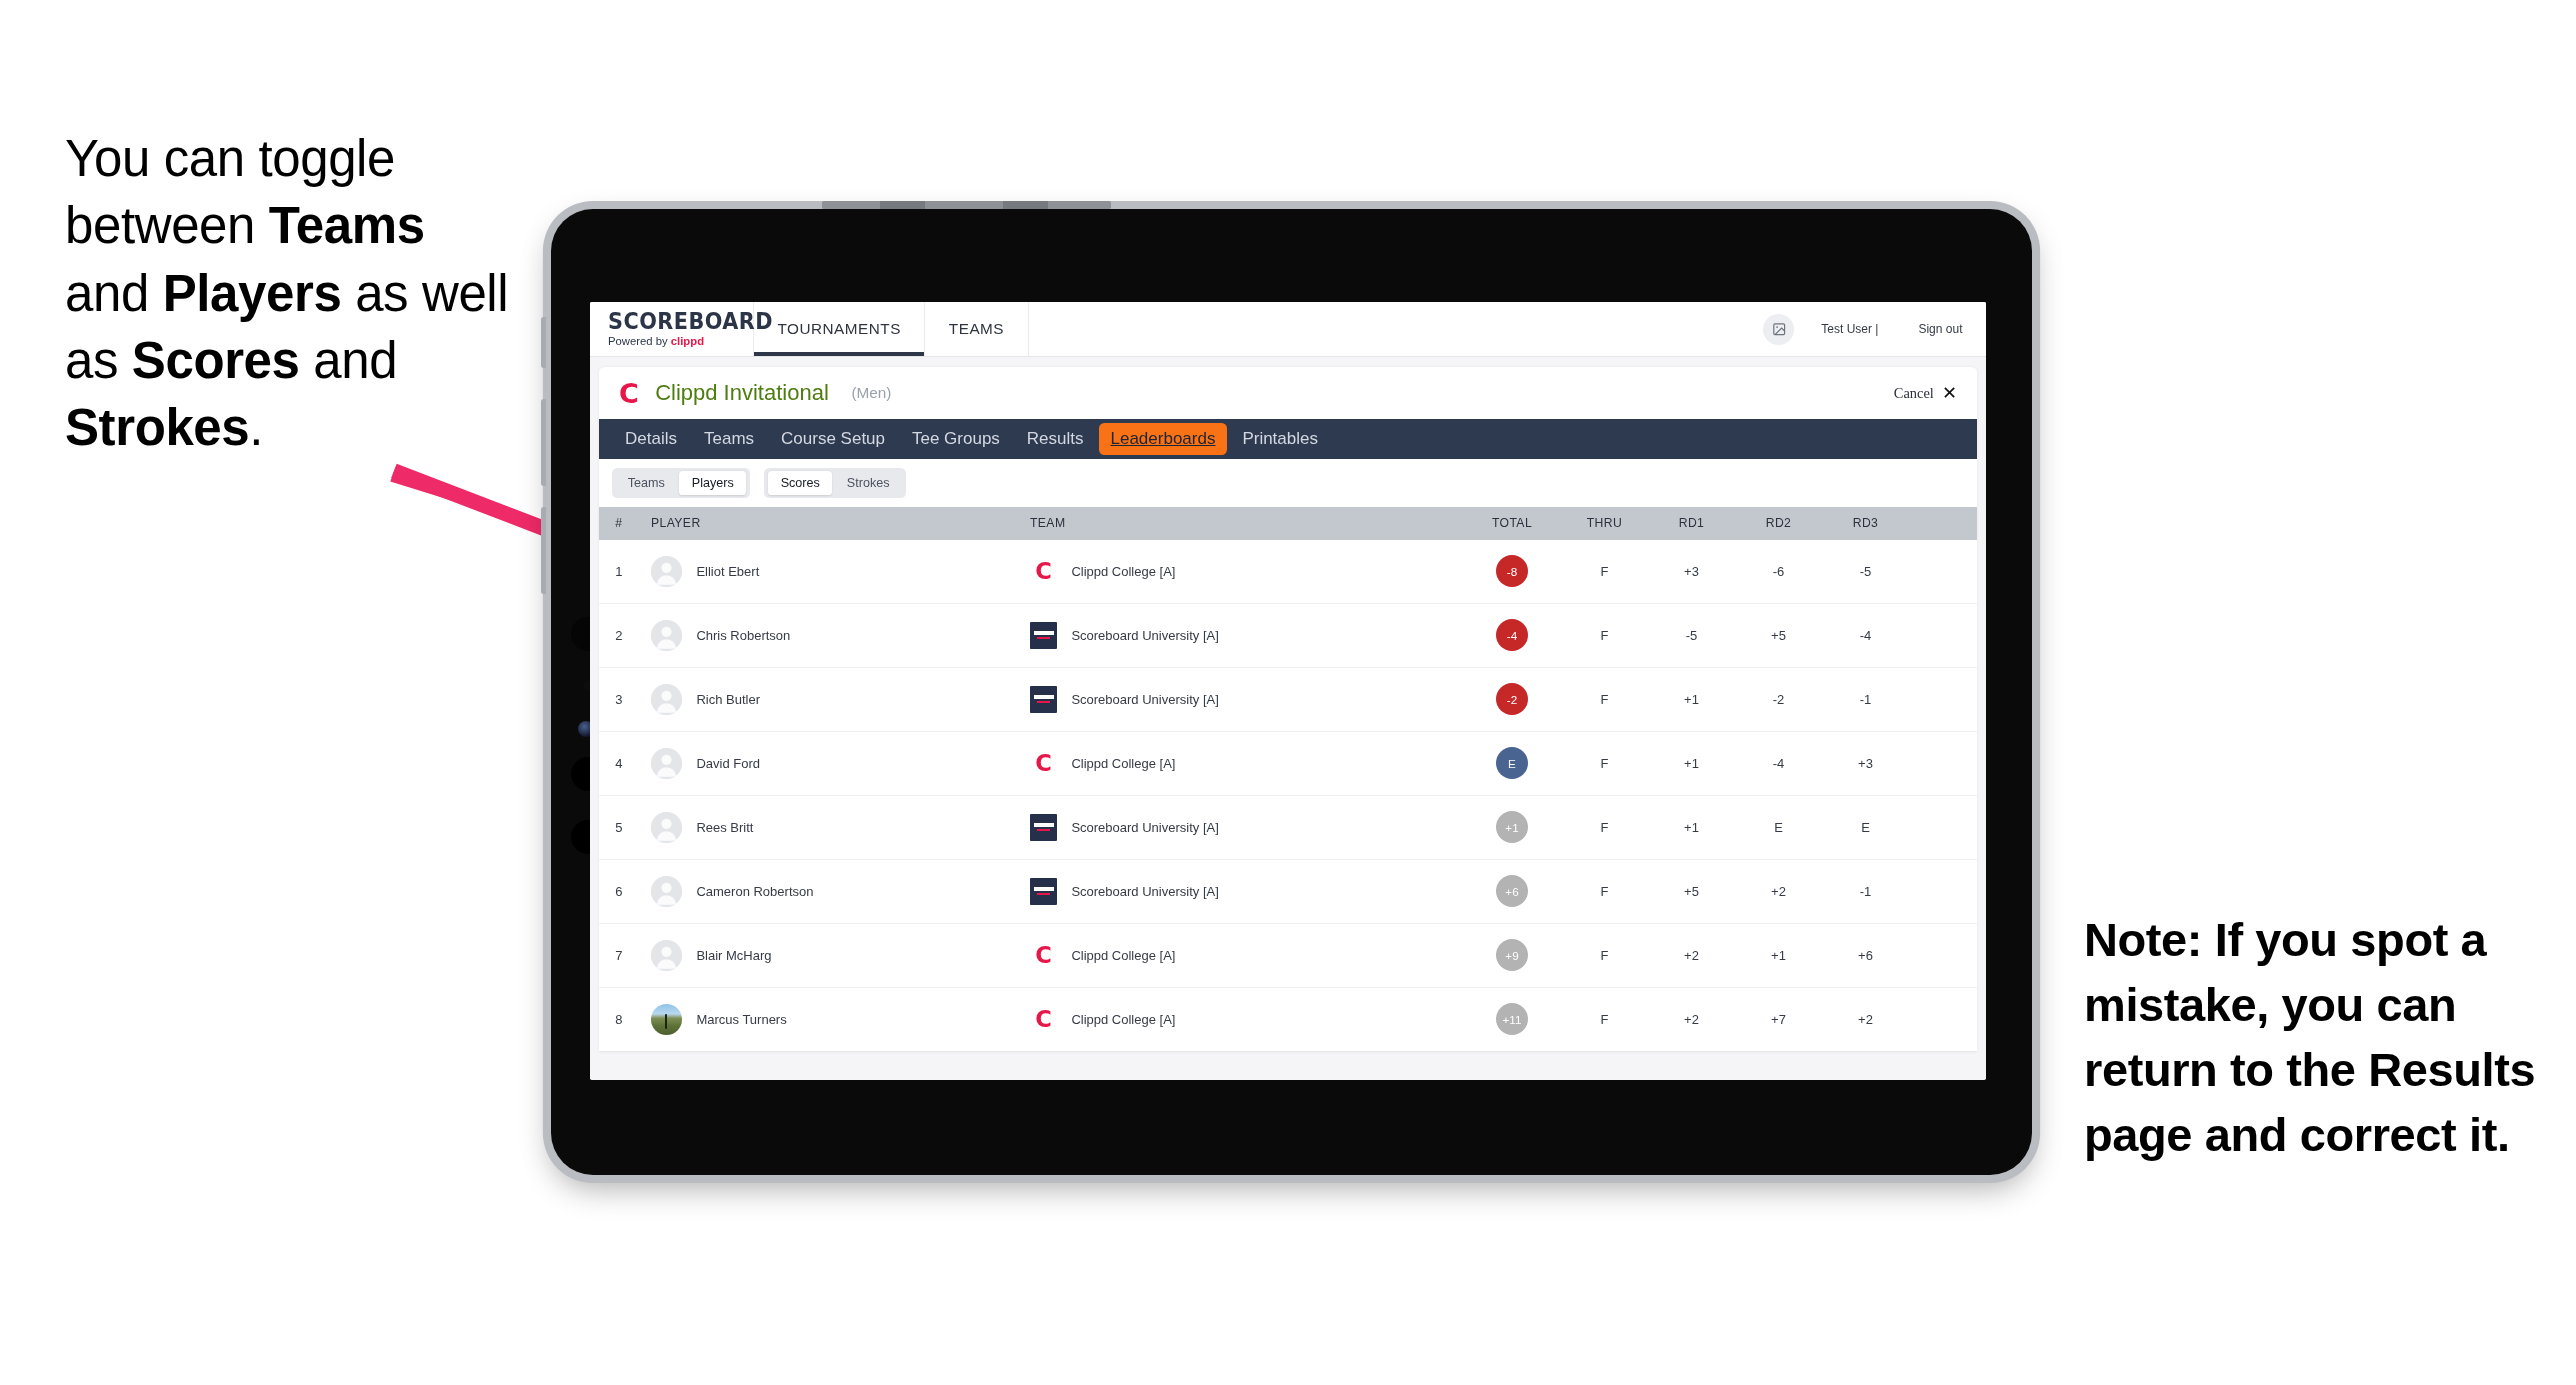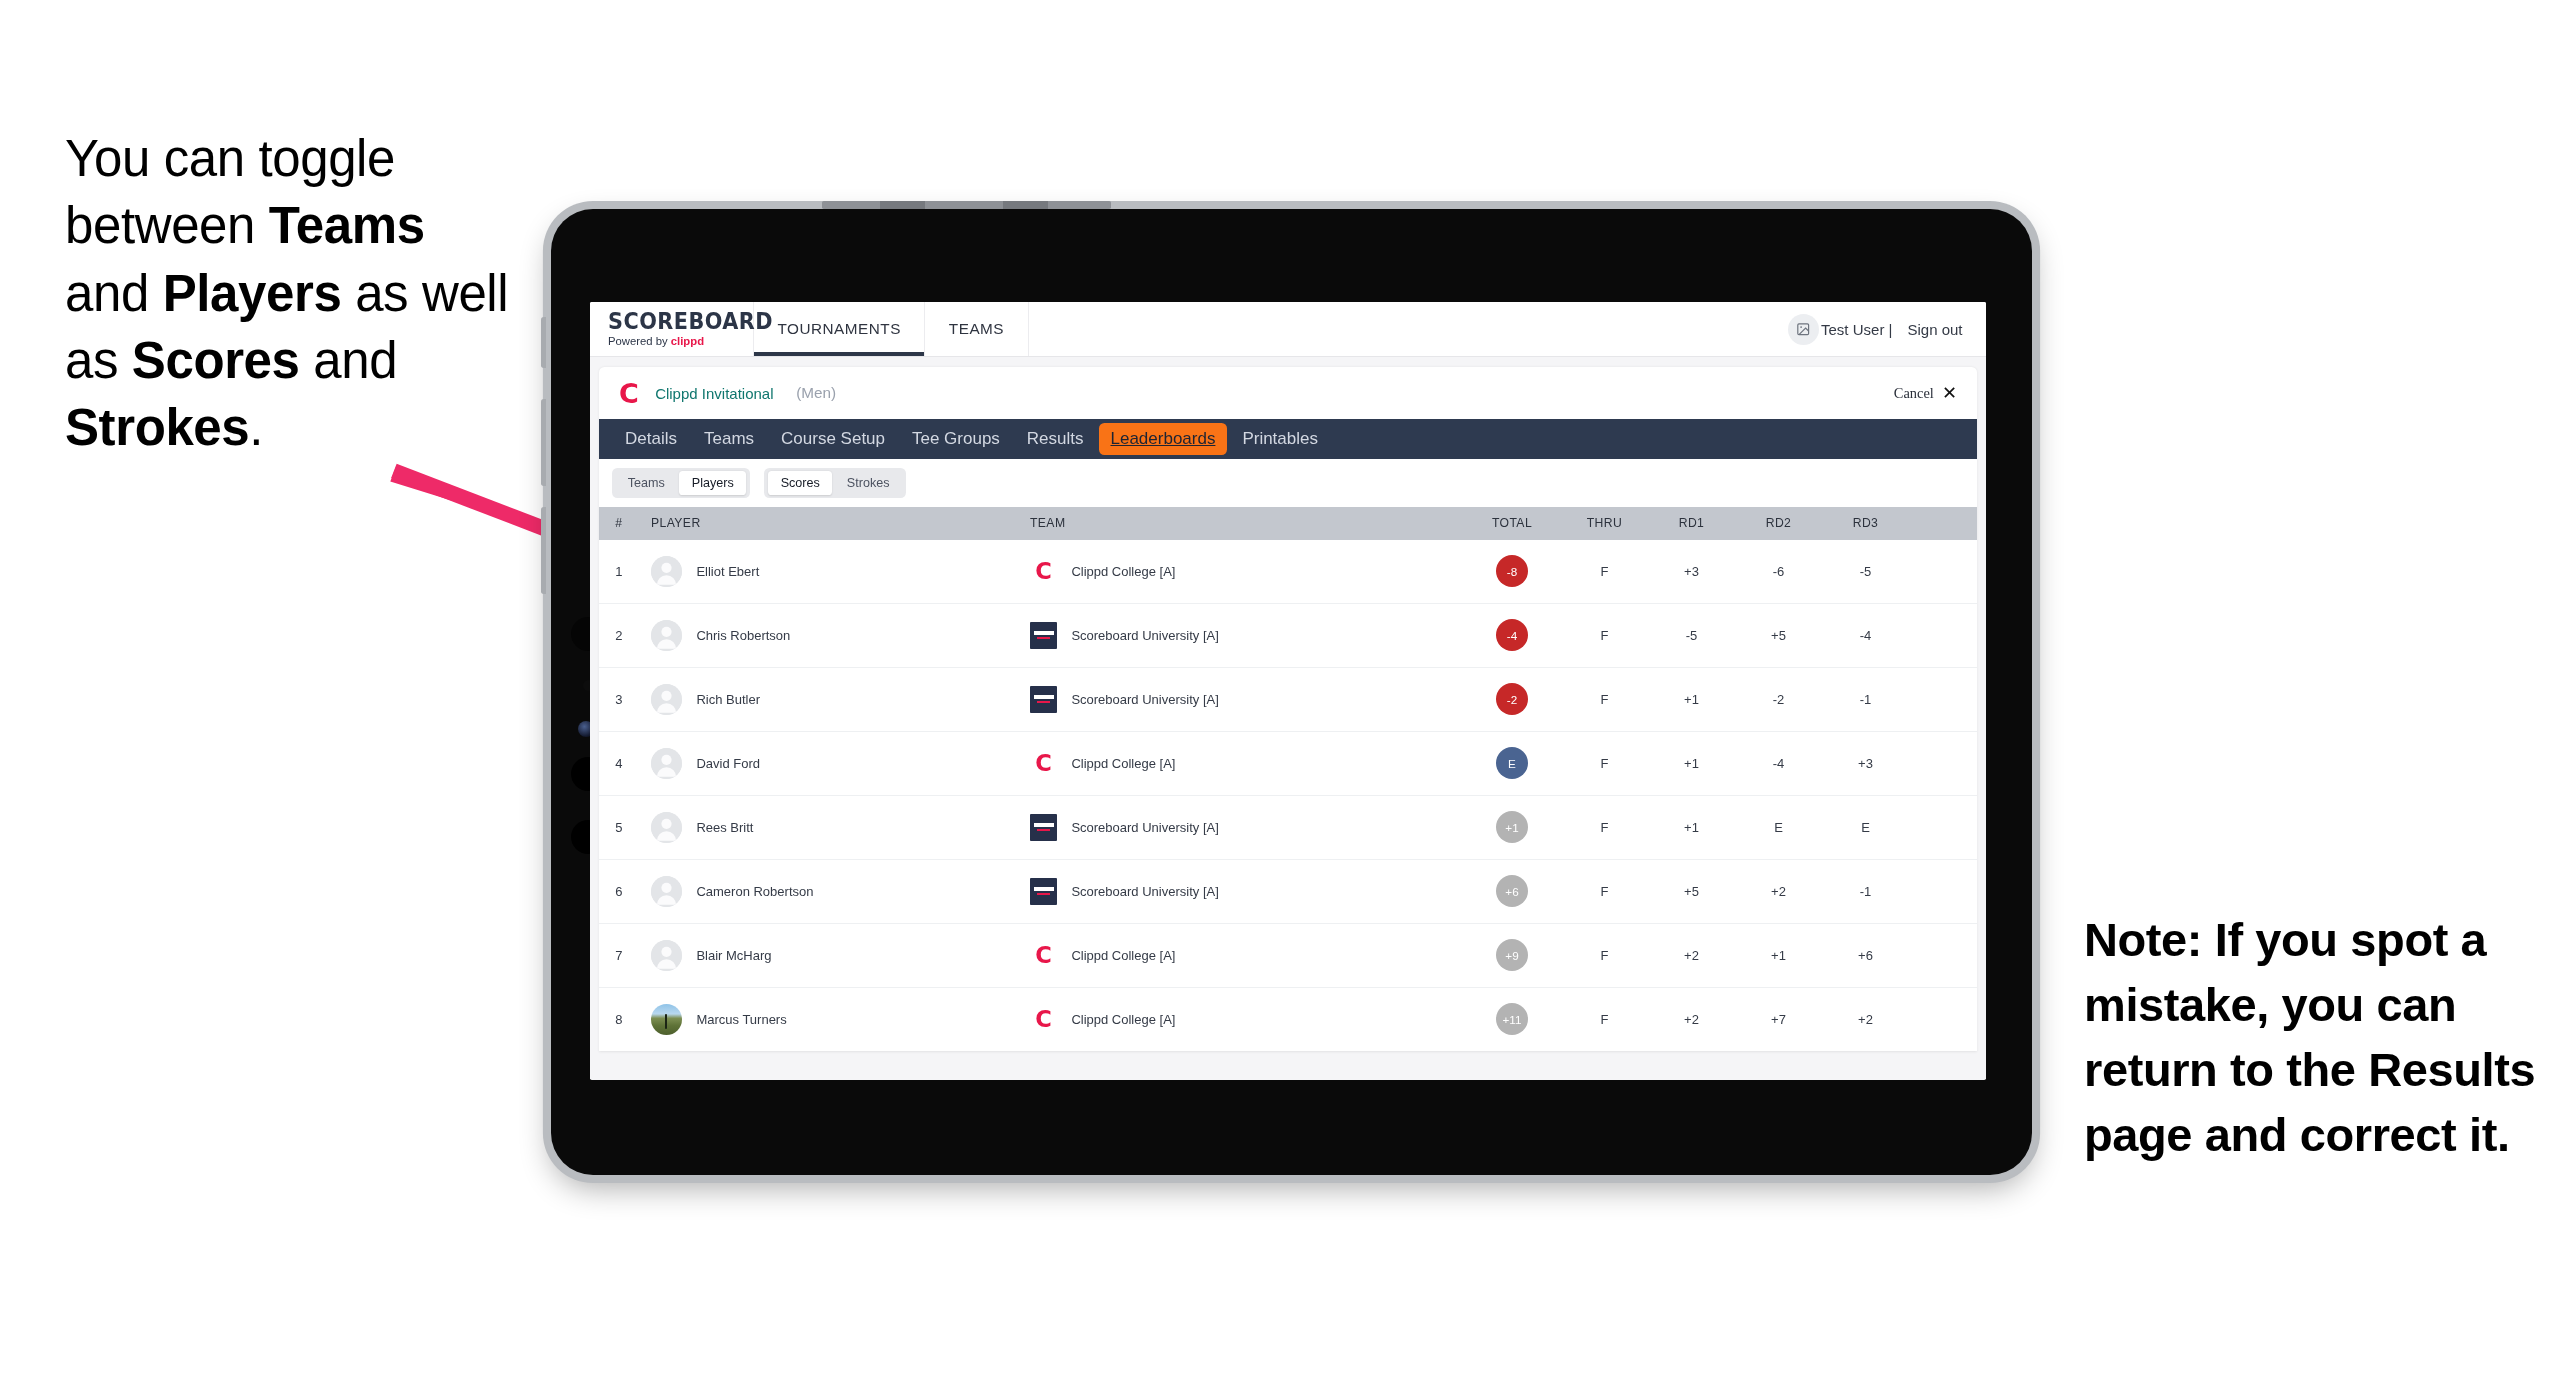--- a/index.html
+++ b/index.html
@@ -169,23 +169,23 @@
     content: "";
     position: absolute;
     left: 0; right: 0; bottom: 0;
     height: 3.6px;
     background: #2d3748;
   }
   .nav-spacer { flex: 1; }
   .nav-user {
     display: flex;
     align-items: center;
-    gap: 2px;
+    gap: 27px;
     padding-right: 23.5px;
-    font-size: 15px;
+    font-size: 12px;
     color: #343a46;
   }
   .user-avatar {
     width: 31px; height: 31px;
     border-radius: 50%;
     background: #eceef1;
     display: flex; align-items: center; justify-content: center;
   }
   .user-avatar svg { width: 14.4px; height: 14.4px; }
   .signout { color: #343a46; margin-left: 13px; }
@@ -206,22 +206,22 @@
     gap: 16.3px;
   }
   .c-logo {
     font-family: "DejaVu Sans", sans-serif;
     font-weight: 700;
     font-size: 27px;
     color: #e8174a;
     line-height: 1;
   }
   .tcard-title {
-    font-size: 15px;
-    color: #0f766e;
+    font-size: 22px;
+    color: #4d7c0f;
   }
   .tcard-gender {
     font-size: 15.3px;
     color: #9aa1ad;
     margin-left: 6.3px;
   }
   .tcard-right { margin-left: auto; display:flex; align-items:center; gap:8.1px; }
   .cancel-txt { font-size: 14.4px; color: #2a2f3a; font-family: Liberation Serif, serif; }
   .cancel-x { font-size: 18px; color: #111; line-height: 1; }
 

